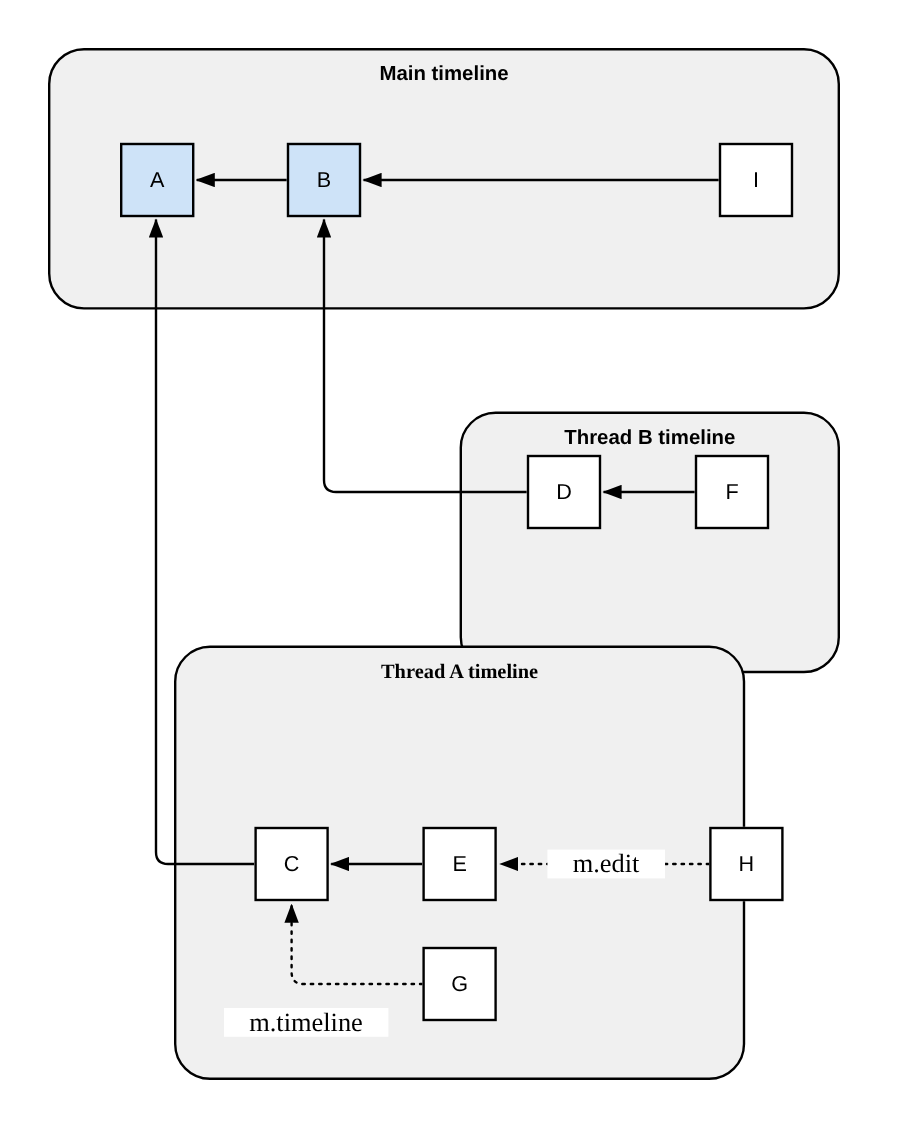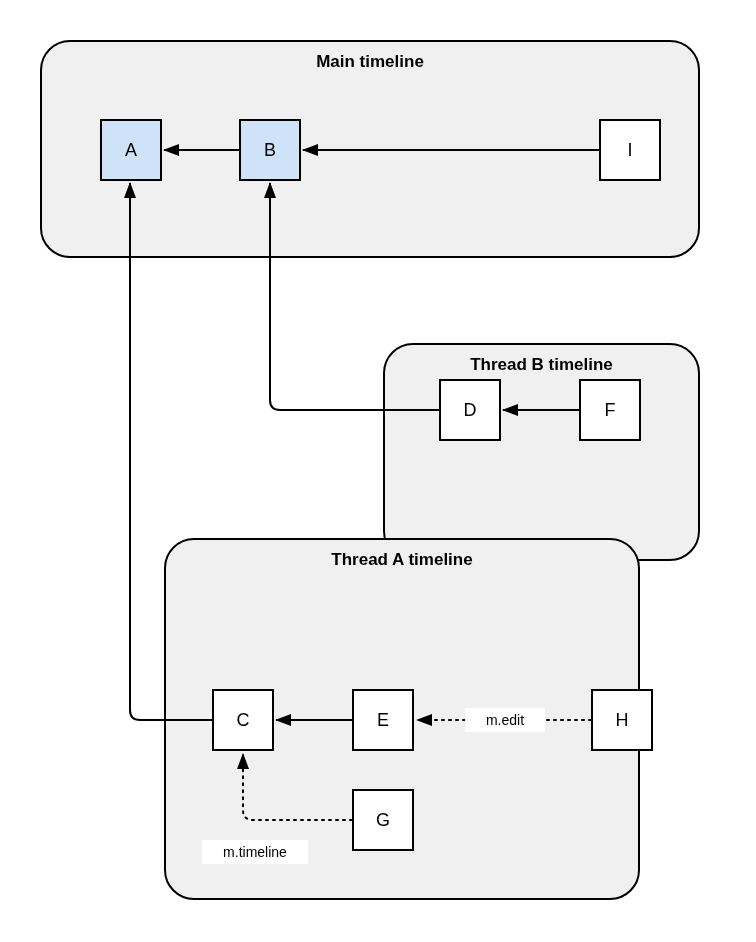--- a/index.html
+++ b/index.html
@@ -24,21 +24,21 @@
     top: 9px;
     left: 0;
     right: 0;
     text-align: center;
     font-weight: bold;
     font-size: 17px;
     line-height: 22px;
   }
   .ctr-main     { left: 40px;  top: 40px;  width: 660px; height: 218px; }
   .ctr-thread-b { left: 383px; top: 301px; width: 317px; height: 218px; margin-top: 42px; }
-  .ctr-thread-a { left: 164px; top: 538px; width: 476px; height: 362px; }
+  .ctr-thread-a { left: 145px; top: 538px; width: 476px; height: 362px; font-family: Liberation Serif, serif; }
 
   .node {
     position: absolute;
     box-sizing: border-box;
     width: 62px;
     height: 62px;
     background: var(--node-fill, #fff);
     border: 2px solid var(--node-stroke, #000);
     display: flex;
     align-items: center;
@@ -72,24 +72,25 @@
   svg.edges path.dotted {
     stroke-dasharray: 2 5;
     stroke-linecap: round;
   }
   svg.edges .arrowhead-shape { fill: var(--edge-color, #000); }
 
   .edge-label {
     position: absolute;
     transform: translate(-50%, -50%);
     background: var(--label-bg, #fff);
-    font-size: 14px;
+    font-size: 22px;
     line-height: 24px;
     padding: 0 21px;
     white-space: nowrap;
+    font-family: Liberation Serif, serif;
   }
   .label-edit     { left: 505px; top: 720px; }
   .label-reaction { left: 255px; top: 852px; }
 </style>
 </head>
 <body style="--container-fill: #f0f0f0; --container-stroke: #000000; --node-fill: #ffffff; --node-highlight-fill: #cee3f8; --node-stroke: #000000; --edge-color: #000000; --label-bg: #ffffff; --text-color: #000000;">
 
 <div class="canvas">
 
   <div class="container ctr-main">

